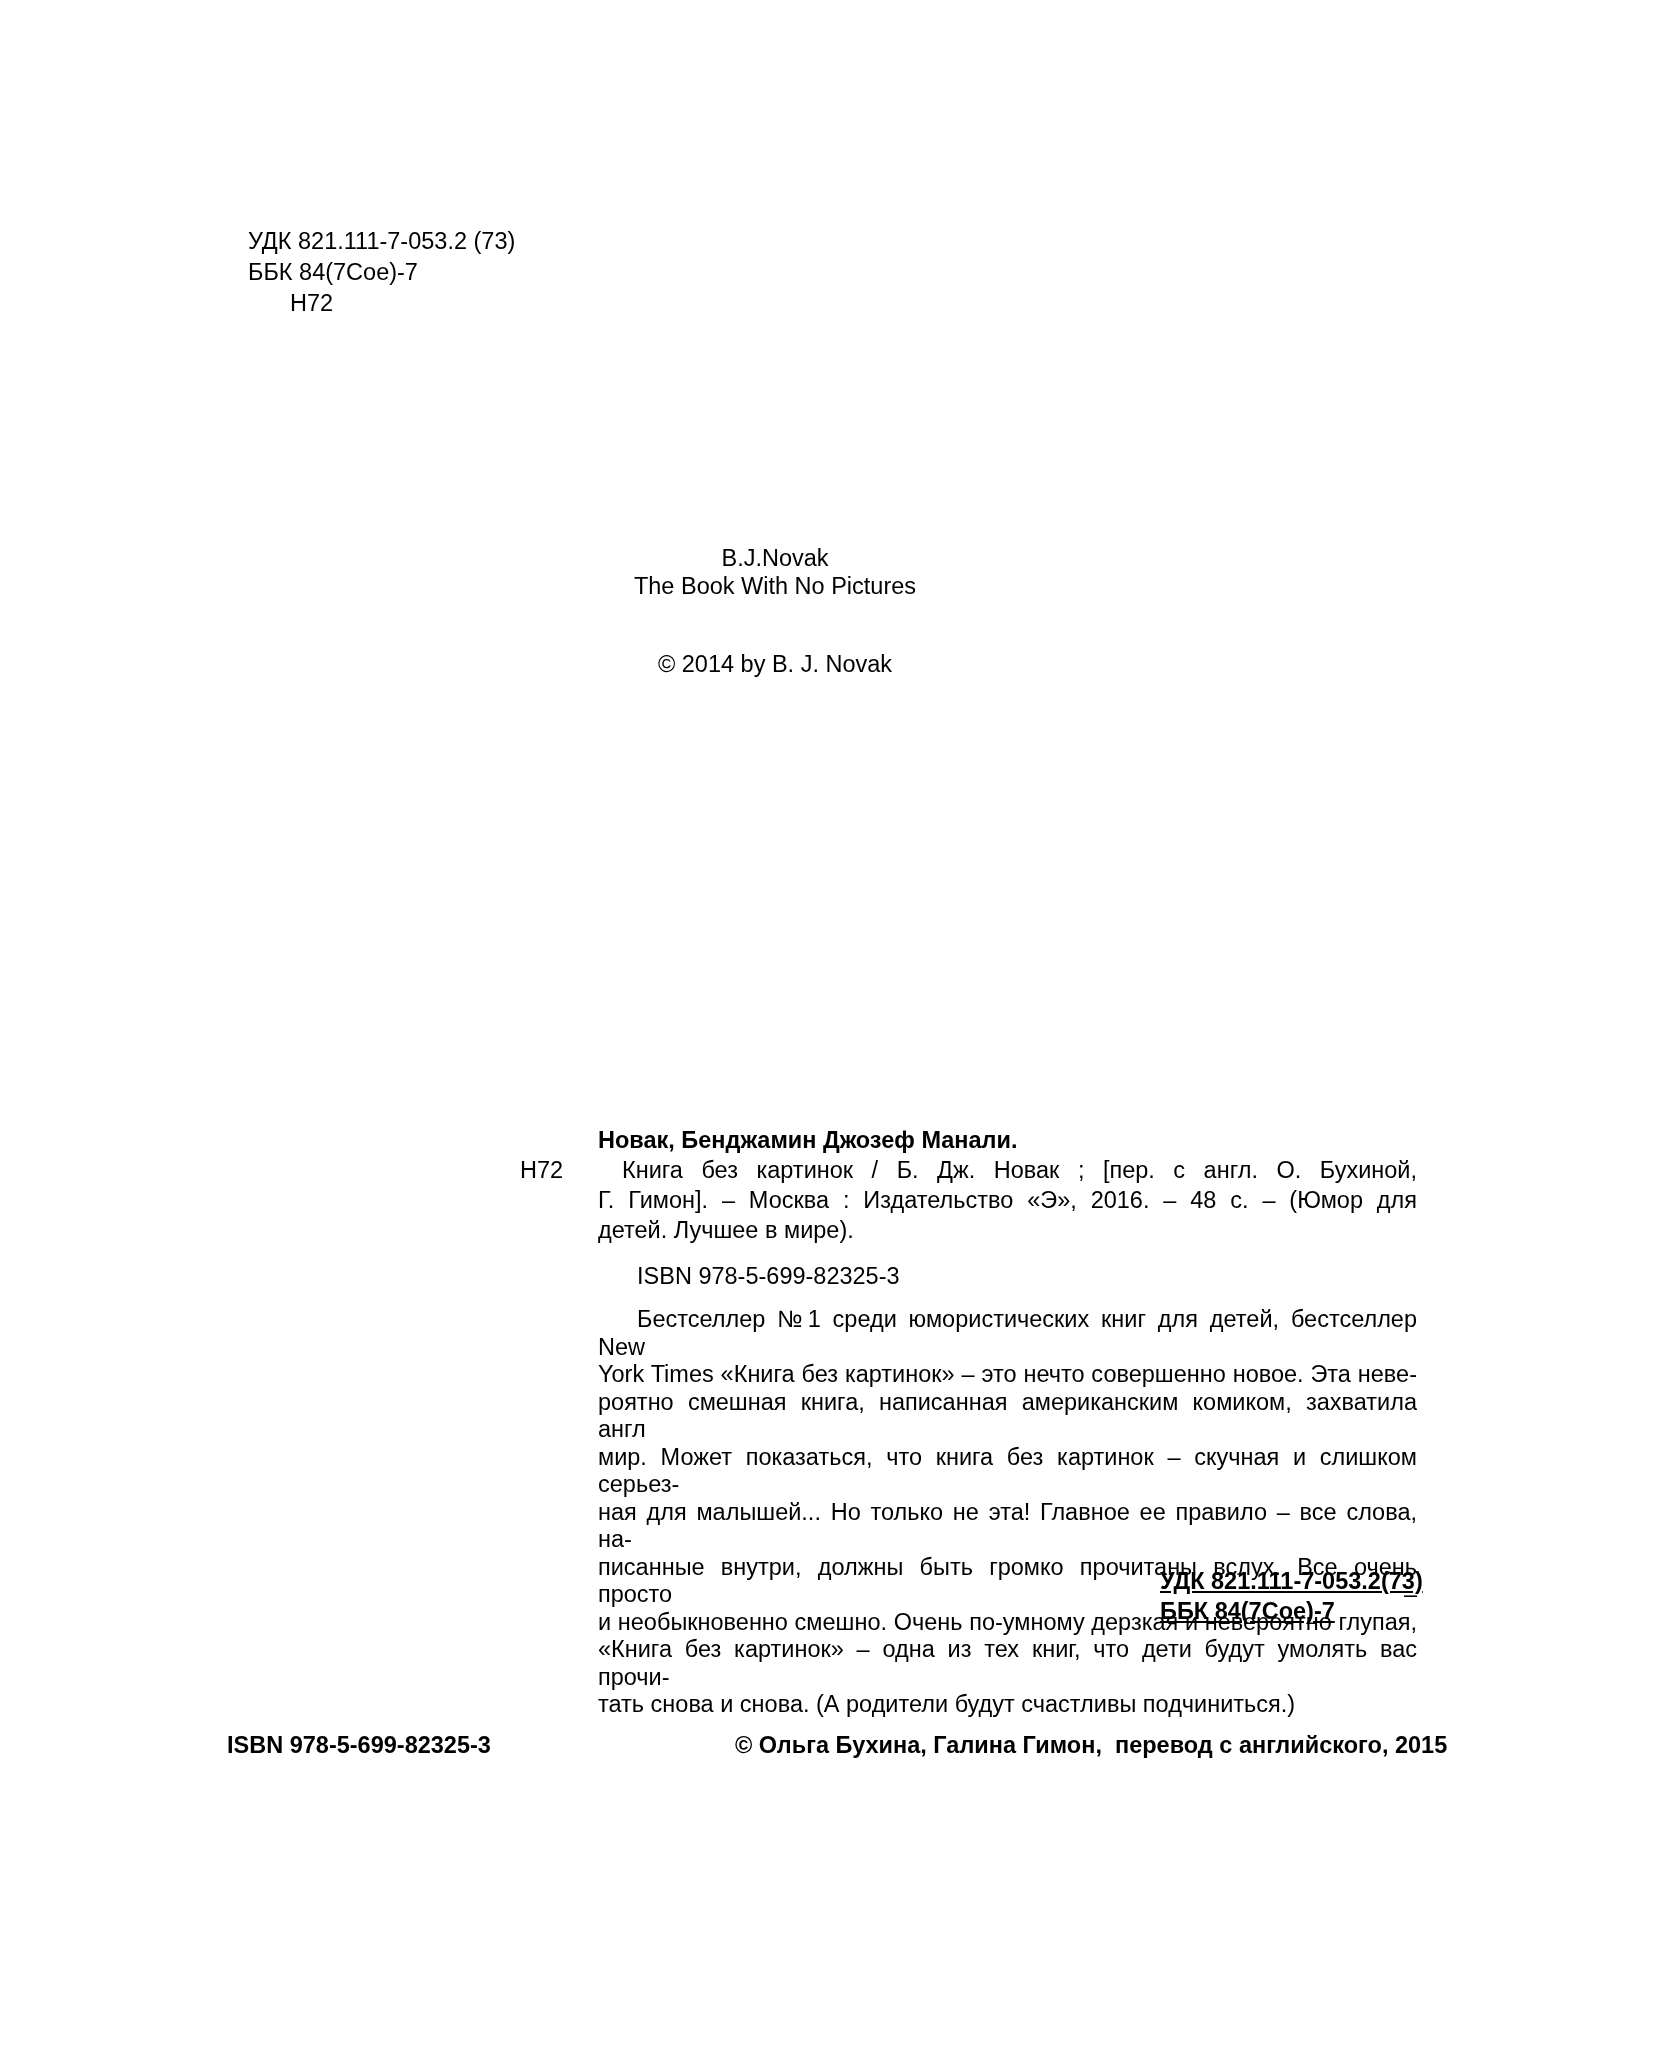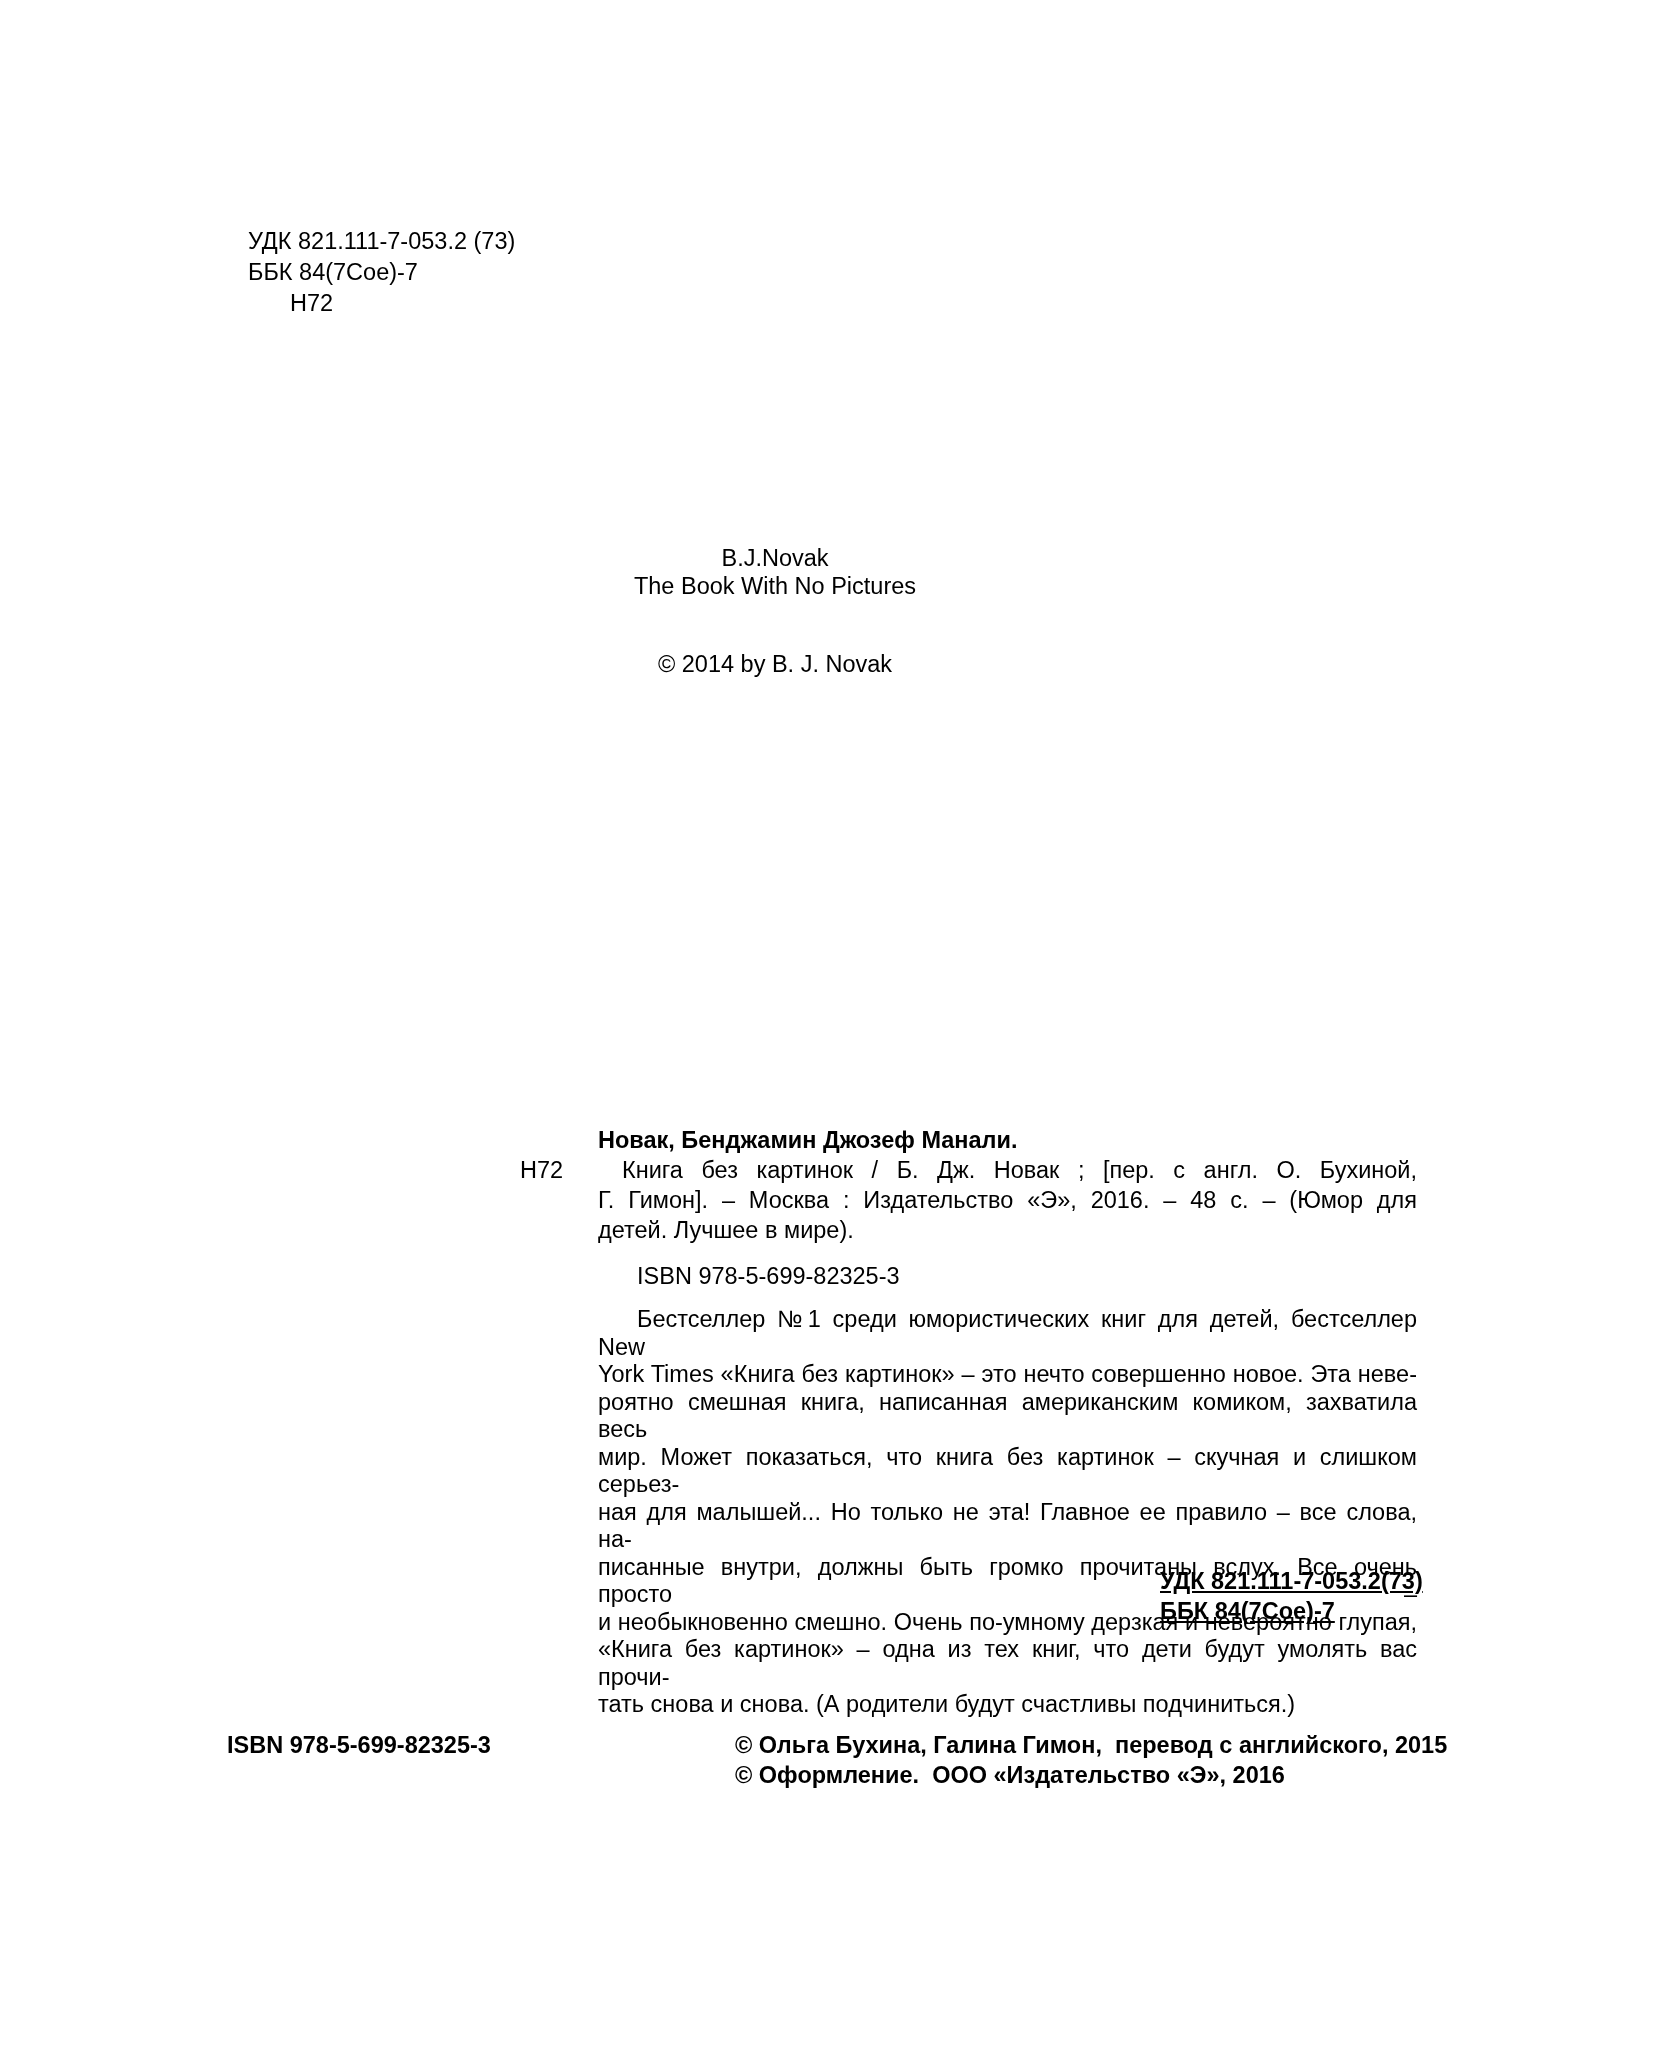--- a/index.html
+++ b/index.html
@@ -71,33 +71,32 @@
       <div class="dline">Г. Гимон]. – Москва : Издательство «Э», 2016. – 48 с. – (Юмор для</div>
       <div class="dline">детей. Лучшее в мире).</div>
     </div>
   <div class="isbn">ISBN 978-5-699-82325-3</div>
 </div>
 
 <div class="abs annotation">
 
 <div class="aline">Бестселлер №1 среди юмористических книг для детей, бестселлер New</div>
     <div class="aline">York Times «Книга без картинок» – это нечто совершенно новое. Эта неве-</div>
-    <div class="aline">роятно смешная книга, написанная американским комиком, захватила весь</div>
+    <div class="aline">роятно смешная книга, написанная американским комиком, захватила англ</div>
     <div class="aline">мир. Может показаться, что книга без картинок – скучная и слишком серьез-</div>
     <div class="aline">ная для малышей... Но только не эта! Главное ее правило – все слова, на-</div>
     <div class="aline">писанные внутри, должны быть громко прочитаны вслух. Все очень просто –</div>
     <div class="aline">и необыкновенно смешно. Очень по-умному дерзкая и невероятно глупая,</div>
     <div class="aline">«Книга без картинок» – одна из тех книг, что дети будут умолять вас прочи-</div>
     <div class="aline">тать снова и снова. (А родители будут счастливы подчиниться.)</div>
   </div>
 
 <div class="abs udk-bottom">
   <div>УДК 821.111-7-053.2(73)</div>
   <div>ББК 84(7Сое)-7</div>
 </div>
 
 <div class="abs footer-isbn">ISBN 978-5-699-82325-3</div>
 
 <div class="abs footer-copy">
 
 <div class="cline">© Ольга Бухина, Галина Гимон,  перевод с английского, 2015</div>
-    <div class="cline">© Оформление.  ООО «Издательство «Э», 2016</div>
   </div>
 
 </body></html>

